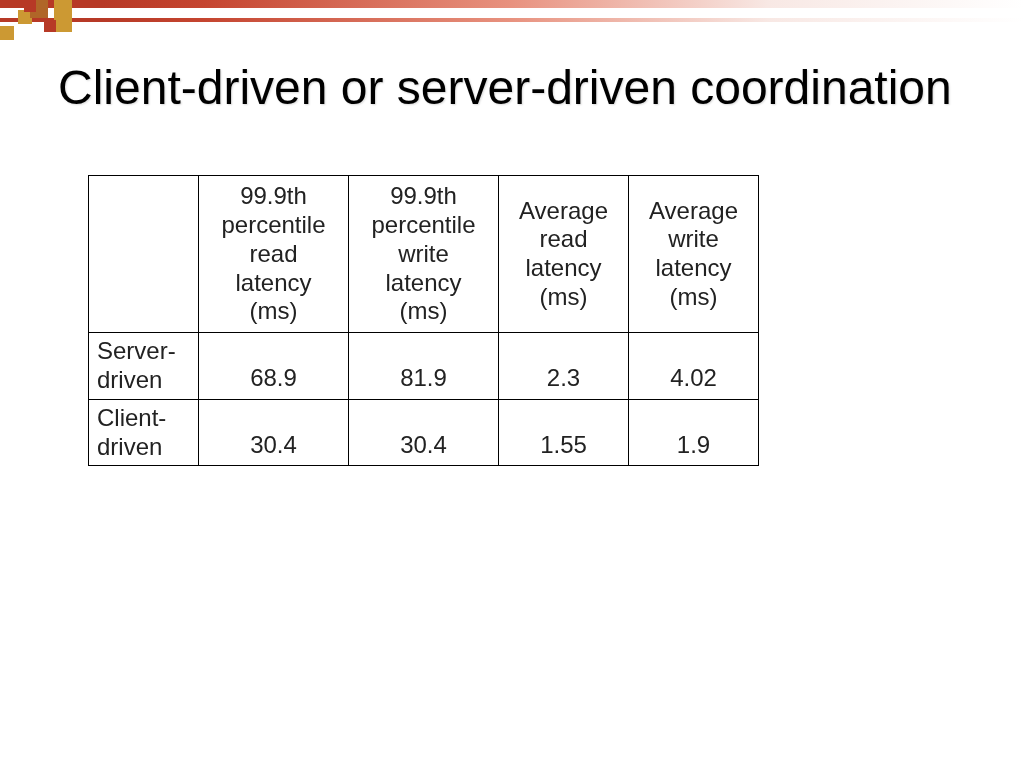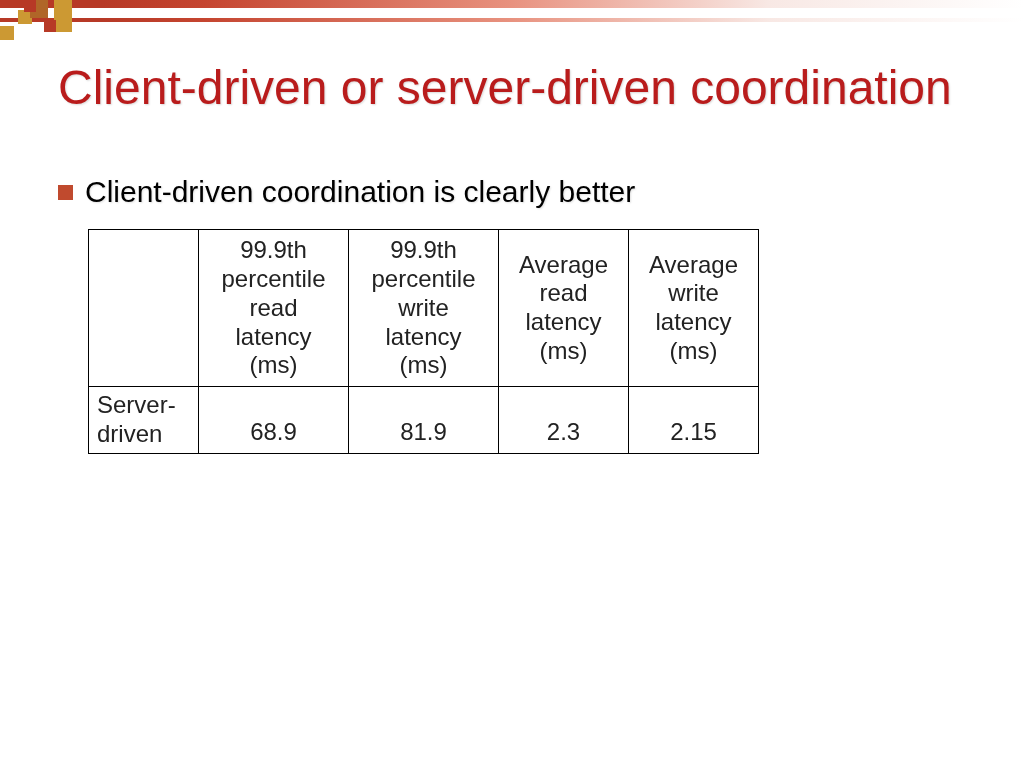--- a/index.html
+++ b/index.html
@@ -43,21 +43,21 @@
     .sq6 { width: 12px; height: 12px; background: #b73926; left: 44px; top: 20px; }
     .content {
       position: absolute;
       top: 60px;
       left: 58px;
       right: 40px;
     }
     .title {
       font-size: 48px;
       font-weight: normal;
-      color: #b91c1c;
+      color: #000000;
       line-height: 1.15;
       margin-bottom: 60px;
       text-shadow: 1px 1px 2px rgba(0,0,0,0.15);
     }
     .bullet-row {
       display: flex;
       align-items: flex-start;
       margin-bottom: 20px;
     }
     .bullet {
@@ -108,38 +108,41 @@
   <div class="square sq2"></div>
   <div class="square sq3"></div>
   <div class="square sq4"></div>
   <div class="square sq5"></div>
   <div class="square sq6"></div>
 </div>
 
 <div class="content">
   <h1 class="title">Client-driven or server-driven coordination</h1>
 
-  <div class="bullet-row">
-    <div class="bullet"></div>
-    <div class="bullet-text">Client-driven coordination is clearly better</div>
-  </div>
 
   <div class="table-wrap">
     <table>
       <tbody>
           <tr class="hdr">
         <td class="col0"></td>
         <td class="col1">99.9th percentile read latency (ms)</td>
         <td class="col2">99.9th percentile write latency (ms)</td>
         <td class="col3">Average read latency (ms)</td>
         <td class="col4">Average write latency (ms)</td>
       </tr>
       <tr class="row">
         <td class="label col0">Server-driven</td>
         <td class="val col1">68.9</td>
         <td class="val col2">81.9</td>
         <td class="val col3">2.3</td>
-        <td class="val col4">2.15</td>
+        <td class="val col4">4.02</td>
+      </tr>
+      <tr class="row">
+        <td class="label col0">Client-driven</td>
+        <td class="val col1">30.4</td>
+        <td class="val col2">30.4</td>
+        <td class="val col3">1.55</td>
+        <td class="val col4">1.9</td>
       </tr>
     </tbody>
       </table>
   </div>
 </div>
 
 </body></html>

